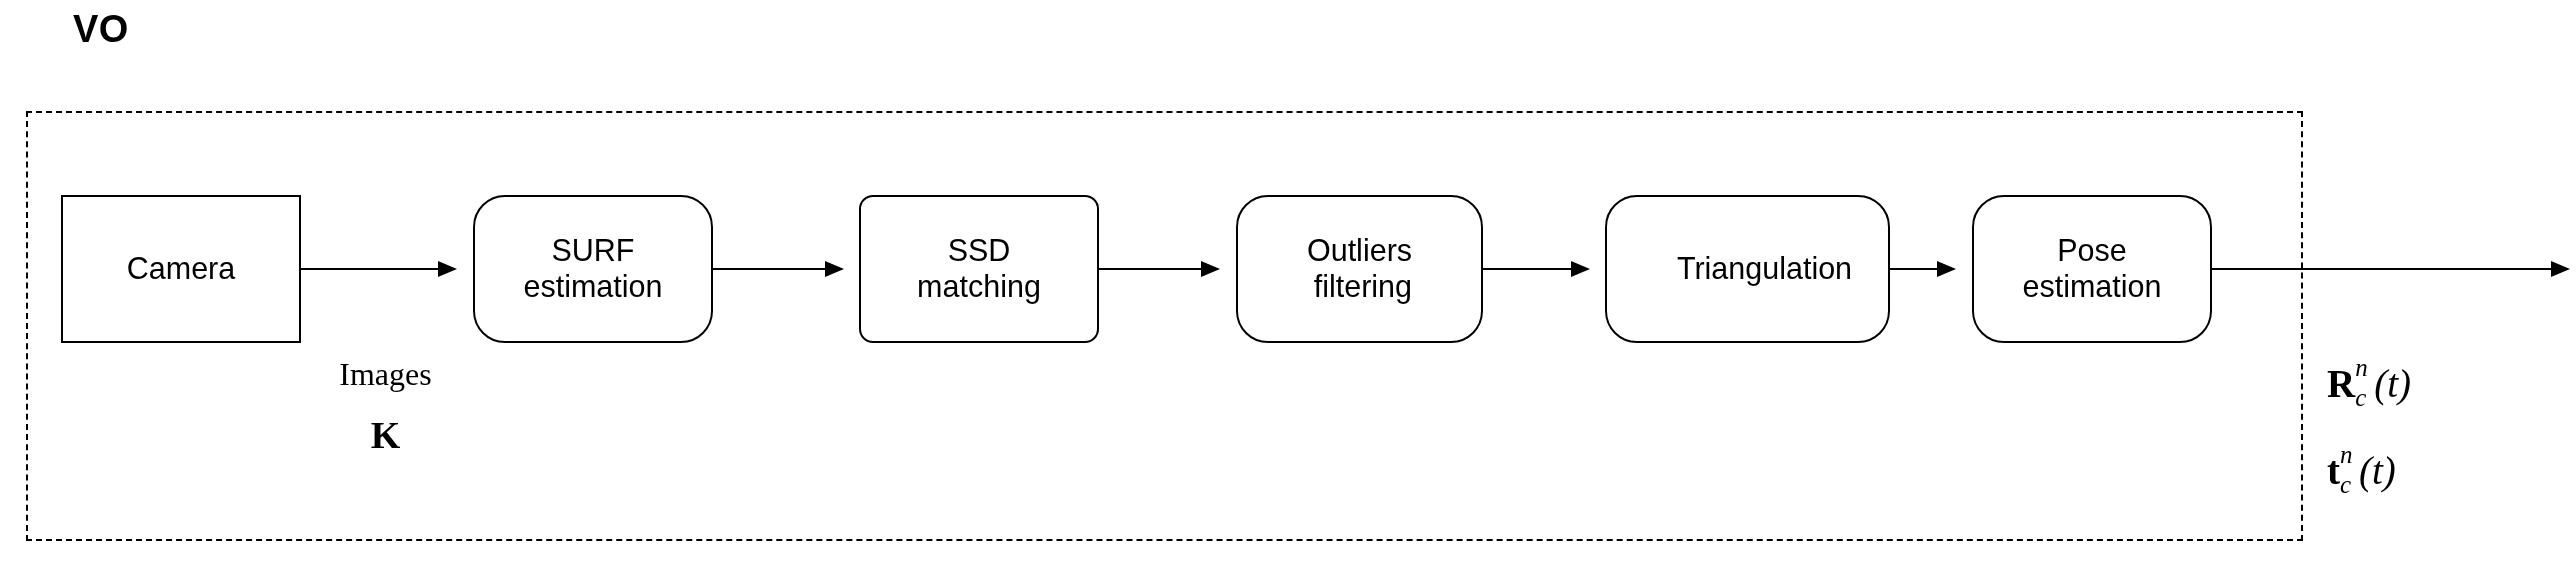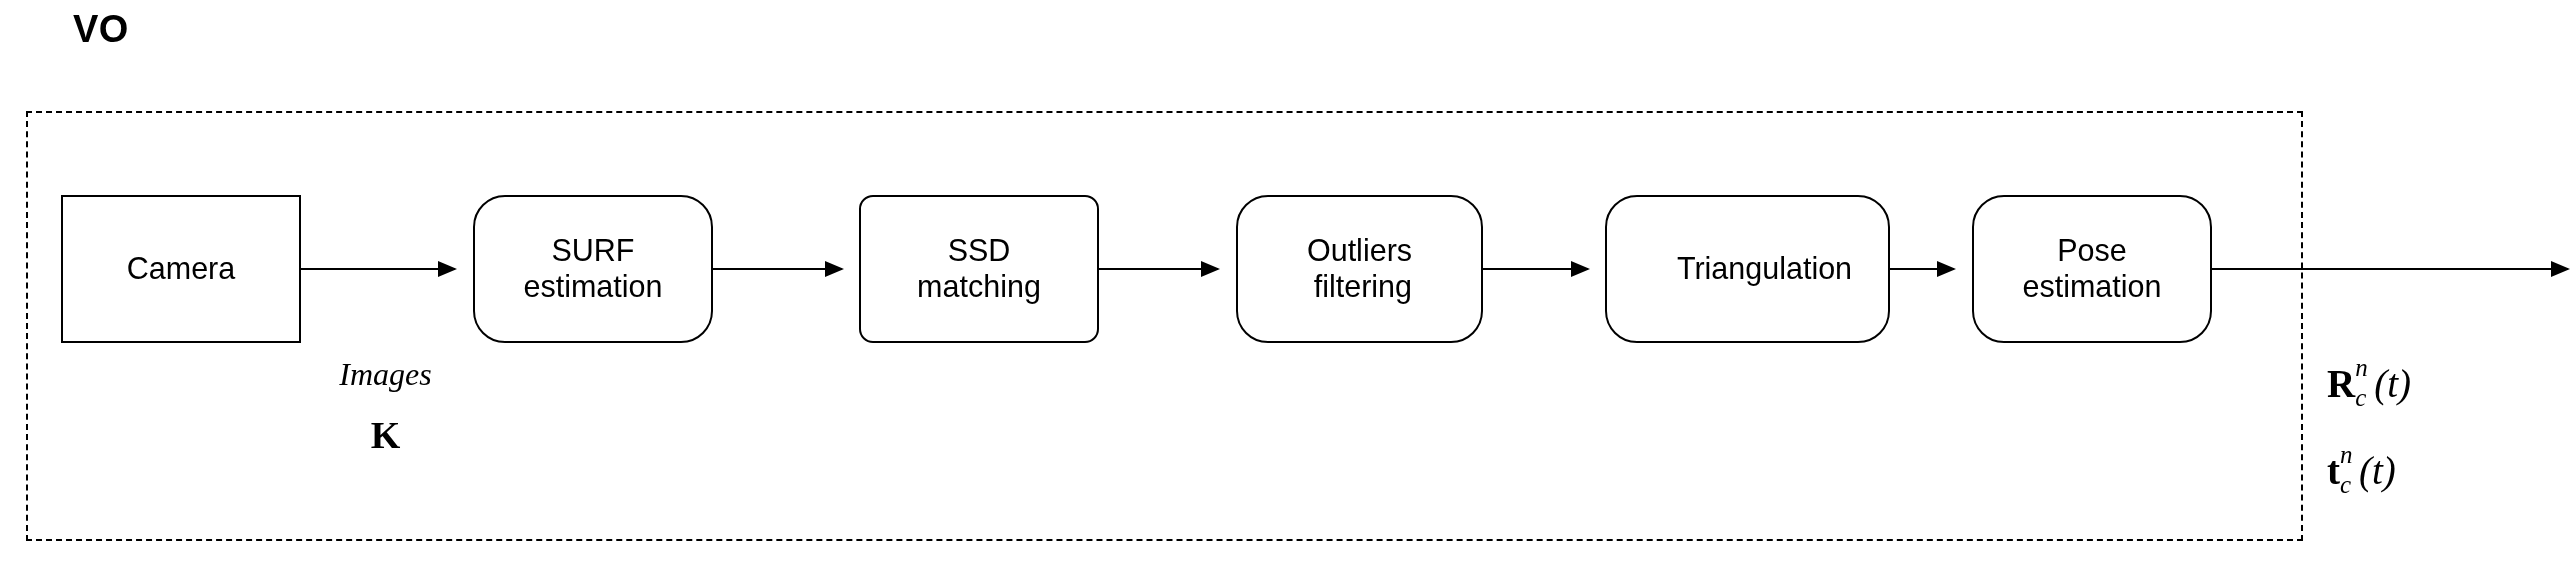--- a/index.html
+++ b/index.html
@@ -101,21 +101,20 @@
   
   .edge-note {
     position: absolute;
     text-align: center;
     font-family: "Liberation Serif", serif;
   }
   #note-images {
     left: 291px;
     top: 356px;
     width: 189px;
-    font-style: italic;
     font-size: 32px;
   }
   #note-k {
     left: 291px;
     top: 413px;
     width: 189px;
     font-size: 38px;
     font-weight: bold;
   }
 

